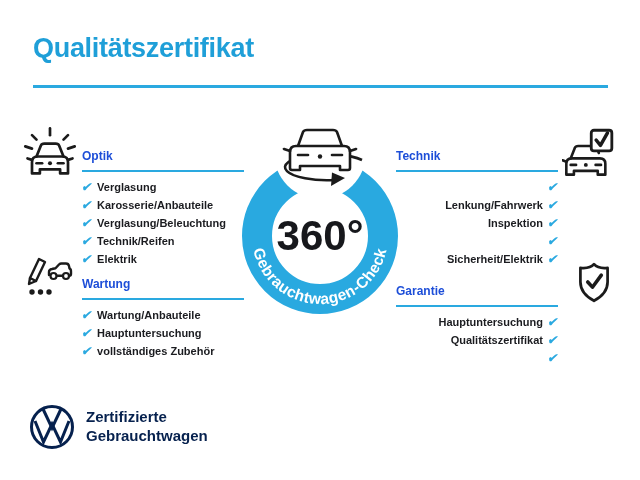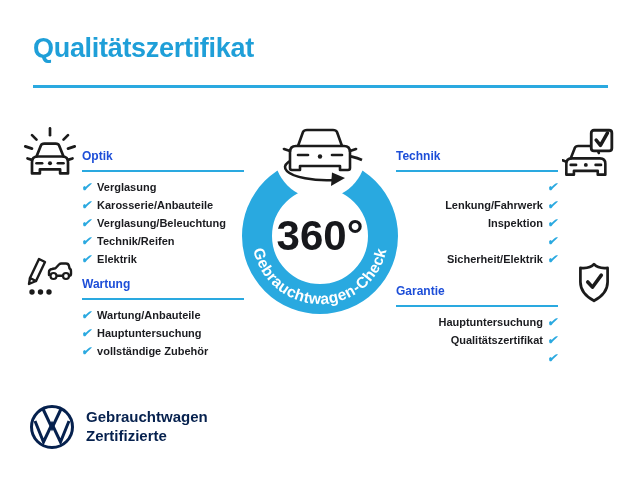--- a/index.html
+++ b/index.html
@@ -169,21 +169,21 @@
       <div class="item">
           <span class="chk">✔</span>
           <span>Wartung/Anbauteile</span>
         </div>
       <div class="item">
           <span class="chk">✔</span>
           <span>Hauptuntersuchung</span>
         </div>
       <div class="item">
           <span class="chk">✔</span>
-          <span>vollständige Zubehör</span>
+          <span>vollständiges Zubehör</span>
         </div>
     </div>
   </div>
 
   <div class="section right" id="sec-garantie">
     <h2>Garantie</h2>
     <div class="sec-rule"></div>
     <div class="items">
       <div class="item">
           <span>Hauptuntersuchung</span>
@@ -198,17 +198,17 @@
         </div>
     </div>
   </div>
 
   <svg class="abs" style="left:28px;top:403px" width="48" height="48" viewBox="-24 -24 48 48">
     <circle cx="0" cy="0" r="20.5" fill="none" stroke="#06214E" stroke-width="3"></circle>
     <path d="M-9 -18 L0 1 L9 -18" fill="none" stroke="#06214E" stroke-width="3" stroke-linejoin="miter"></path>
     <path d="M-17 -6 L-8.5 15 L0 -3 L8.5 15 L17 -6" fill="none" stroke="#06214E" stroke-width="3" stroke-linejoin="miter"></path>
   </svg>
   <div class="footer-text">
+    <div>Zertifizierte</div>
     <div>Gebrauchtwagen</div>
-    <div>Zertifizierte</div>
   </div>
 
 </div>
 
 </body></html>

